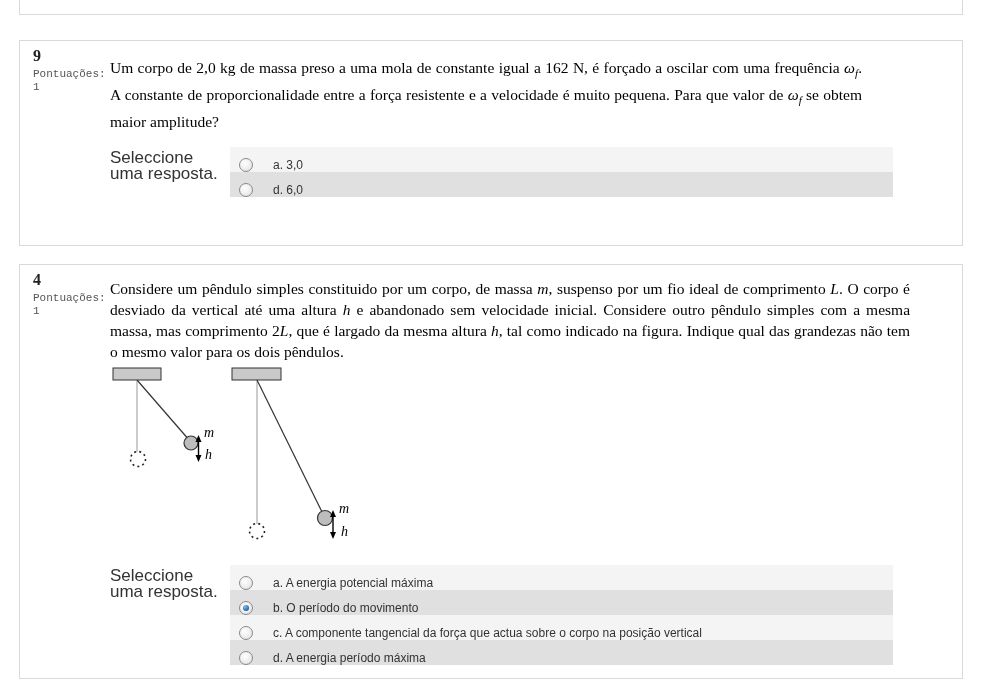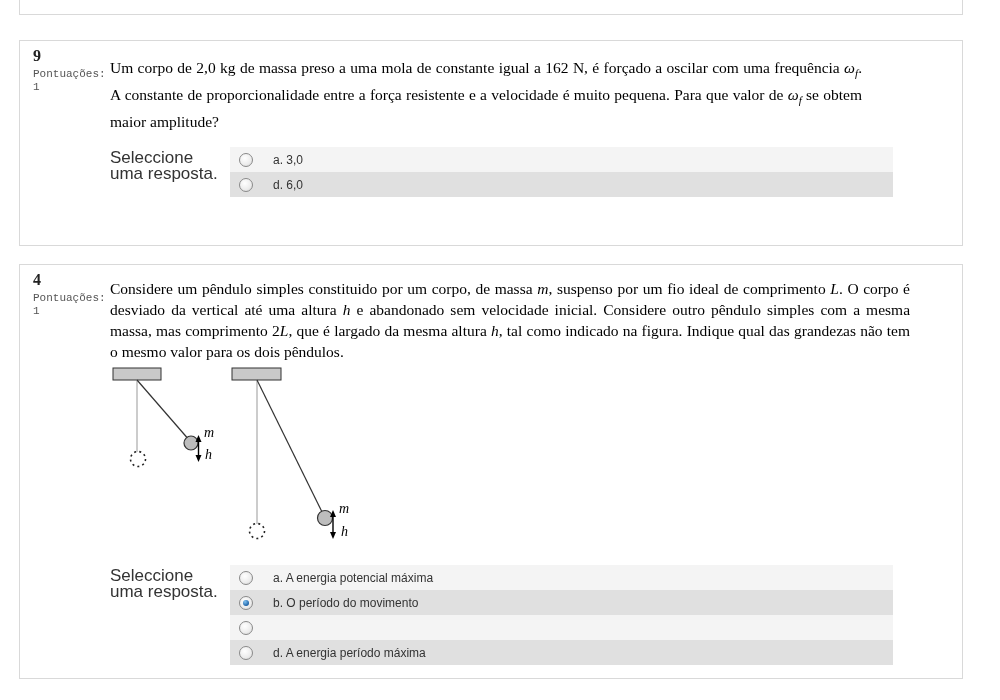--- a/index.html
+++ b/index.html
@@ -38,21 +38,21 @@
   sub.it { font-size:11px; }
 
   .figure-wrap { margin-top:1px; }
 
   .answer-area { display:flex; }
   #q9  .answer-area { margin-top:14px; }
   #q10 .answer-area { margin-top:13px; }
   .select-label { width:120px; flex:none; font-size:17px; color:#333; line-height:16px; padding-top:3px; }
   .options { width:663px; }
   .option-row {
-    height:25px; display:flex; align-items:center;
+    height:25px; display:flex; align-items:flex-end;
     padding-left:9px; box-sizing:border-box;
   }
   .option-row:nth-child(odd)  { background:#f4f4f4; }
   .option-row:nth-child(even) { background:#e0e0e0; }
   .option-label { font-size:12px; color:#333; margin-left:20px; white-space:nowrap; }
 
   .radio {
     width:12px; height:12px; border-radius:50%;
     border:1px solid #8a8a8a; flex:none; position:relative;
     background:radial-gradient(circle at 40% 35%, #ffffff 0%, #ececec 60%, #cfcfcf 100%);
@@ -144,20 +144,21 @@
           <div class="option-row">
             <span class="radio"></span>
             <span class="option-label">a. A energia potencial máxima</span>
           </div>
           <div class="option-row">
             <span class="radio checked"></span>
             <span class="option-label">b. O período do movimento</span>
           </div>
           <div class="option-row">
             <span class="radio"></span>
+            <span class="option-label">c. A componente tangencial da força que actua sobre o corpo na posição vertical</span>
           </div>
           <div class="option-row">
             <span class="radio"></span>
             <span class="option-label">d. A energia período máxima</span>
           </div>
         </div>
       </div>
     </div>
   </div>
 </div>

